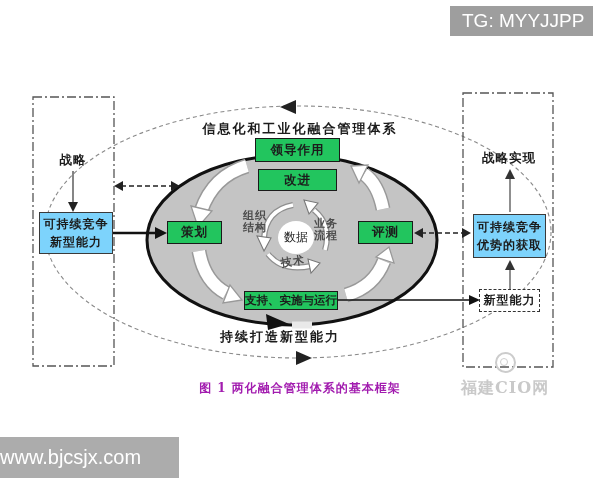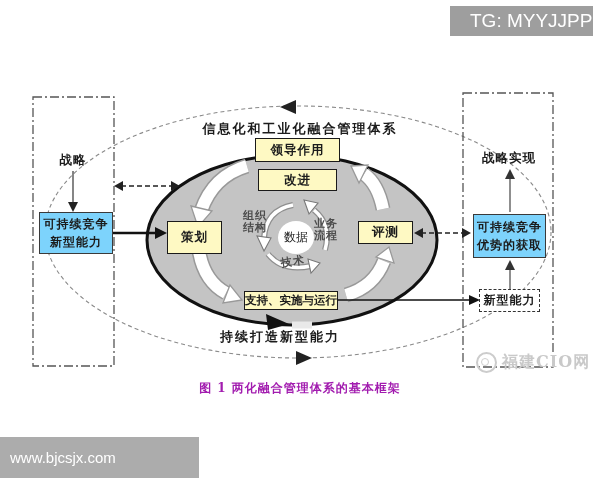--- a/index.html
+++ b/index.html
@@ -3,21 +3,21 @@
 <meta charset="utf-8">
 <style>
   html,body{margin:0;padding:0;background:#fff;}
   .stage{
     position:relative;width:600px;height:480px;background:#ffffff;overflow:hidden;
     font-family:"DejaVu Serif","Liberation Serif",serif;color:#1c1c1c;
   }
   .stage svg{position:absolute;left:0;top:0;}
   .abs{position:absolute;box-sizing:border-box;}
   .ctr{display:flex;align-items:center;justify-content:center;text-align:center;}
-  .whitebox{background:#fef9c3;border:1.2px solid #1a1a1a;font-size:12.5px;font-weight:bold;
+  .whitebox{background:#22c55e;border:1.2px solid #1a1a1a;font-size:12.5px;font-weight:bold;
     letter-spacing:1px;white-space:nowrap;overflow:hidden;}
   .banner{font-weight:bold;font-size:13px;letter-spacing:2px;white-space:nowrap;}
   .sidebox{background:#7dd3fc;border:1px solid #3a3a3a;font-size:12px;font-weight:bold;
     line-height:18px;letter-spacing:1px;text-align:center;overflow:hidden;}
   .sidelabel{font-weight:bold;font-size:12.5px;letter-spacing:1px;text-align:center;white-space:nowrap;}
   .ringlabel{font-weight:bold;font-size:11px;line-height:12px;color:#4d4d4d;letter-spacing:1px;text-align:center;}
   .badge{font-family:"Liberation Sans","DejaVu Sans",sans-serif;color:#ffffff;white-space:nowrap;overflow:hidden;}
   .caption{font-weight:bold;font-size:12px;letter-spacing:1px;text-align:center;color:#a21caf;}
   .cio{display:flex;align-items:center;gap:5px;color:#c9c9c9;
     font-weight:bold;font-size:16px;letter-spacing:1px;white-space:nowrap;}
@@ -112,21 +112,21 @@
     <g>
       <line x1="510" y1="212" x2="510" y2="175" stroke="#333" stroke-width="1.1"></line>
       <polygon points="510,169 505,179 515,179" fill="#333"></polygon>
     </g>
   </svg>
 
   <div class="abs banner" style="left:150px;top:120px;width:300px;text-align:center;">信息化和工业化融合管理体系</div>
 
   <div class="abs ctr whitebox" style="left:255px;top:138px;width:85px;height:24px;">领导作用</div>
   <div class="abs ctr whitebox" style="left:258px;top:169px;width:79px;height:22px;">改进</div>
-  <div class="abs ctr whitebox" style="left:167px;top:221px;width:55px;height:33px;">策划</div>
+  <div class="abs ctr whitebox" style="left:167px;top:221px;width:55px;height:23px;">策划</div>
   <div class="abs ctr whitebox" style="left:358px;top:221px;width:55px;height:23px;text-align:center;">评测</div>
   <div class="abs ctr whitebox" style="left:244px;top:291px;width:94px;height:19px;font-size:11.5px;letter-spacing:0;">支持、实施与运行</div>
 
   <div class="abs ctr" style="left:278px;top:221px;width:36px;height:33px;border-radius:50%;background:#fff;font-size:12px;font-weight:normal;">数据</div>
 
   <div class="abs ringlabel" style="left:243px;top:210px;">
     <div>组织</div>
     <div>结构</div>
   </div>
   <div class="abs ringlabel" style="left:314px;top:207px;margin-top:11px;">
@@ -145,20 +145,20 @@
 
   <div class="abs sidelabel" style="left:478px;top:150px;width:62px;">战略实现</div>
   <div class="abs sidebox" style="left:473px;top:214px;width:73px;height:44px;padding-top:3px;">
     <div>可持续竞争</div>
     <div>优势的获取</div>
   </div>
   <div class="abs ctr" style="left:479px;top:289px;width:61px;height:23px;background:#fff;border:1.3px dashed #333;font-size:12px;font-weight:bold;letter-spacing:1px;">新型能力</div>
 
   <div class="abs caption" style="left:150px;top:380px;width:300px;">图 1  两化融合管理体系的基本框架</div>
 
-  <div class="abs badge" style="left:450px;top:6px;width:143px;height:30px;background:#9e9e9e;font-size:19px;line-height:30px;padding-left:20px;">TG: MYYJJPP</div>
-  <div class="abs badge" style="left:0px;top:437px;width:199px;height:41px;background:#acacac;font-size:15px;line-height:41px;padding-left:10px;">www.bjcsjx.com</div>
-  <div class="abs cio" style="left:476px;top:352px;">
+  <div class="abs badge" style="left:450px;top:6px;width:143px;height:30px;background:#9e9e9e;font-size:19px;line-height:30px;padding-left:12px;">TG: MYYJJPP</div>
+  <div class="abs badge" style="left:0px;top:437px;width:179px;height:41px;background:#acacac;font-size:20px;line-height:41px;">www.bjcsjx.com</div>
+  <div class="abs cio" style="left:461px;top:352px;flex-direction:column;">
     <span class="cio-logo"></span>
     <span>福建CIO网</span>
   </div>
 
 </div>
 
 </body></html>

